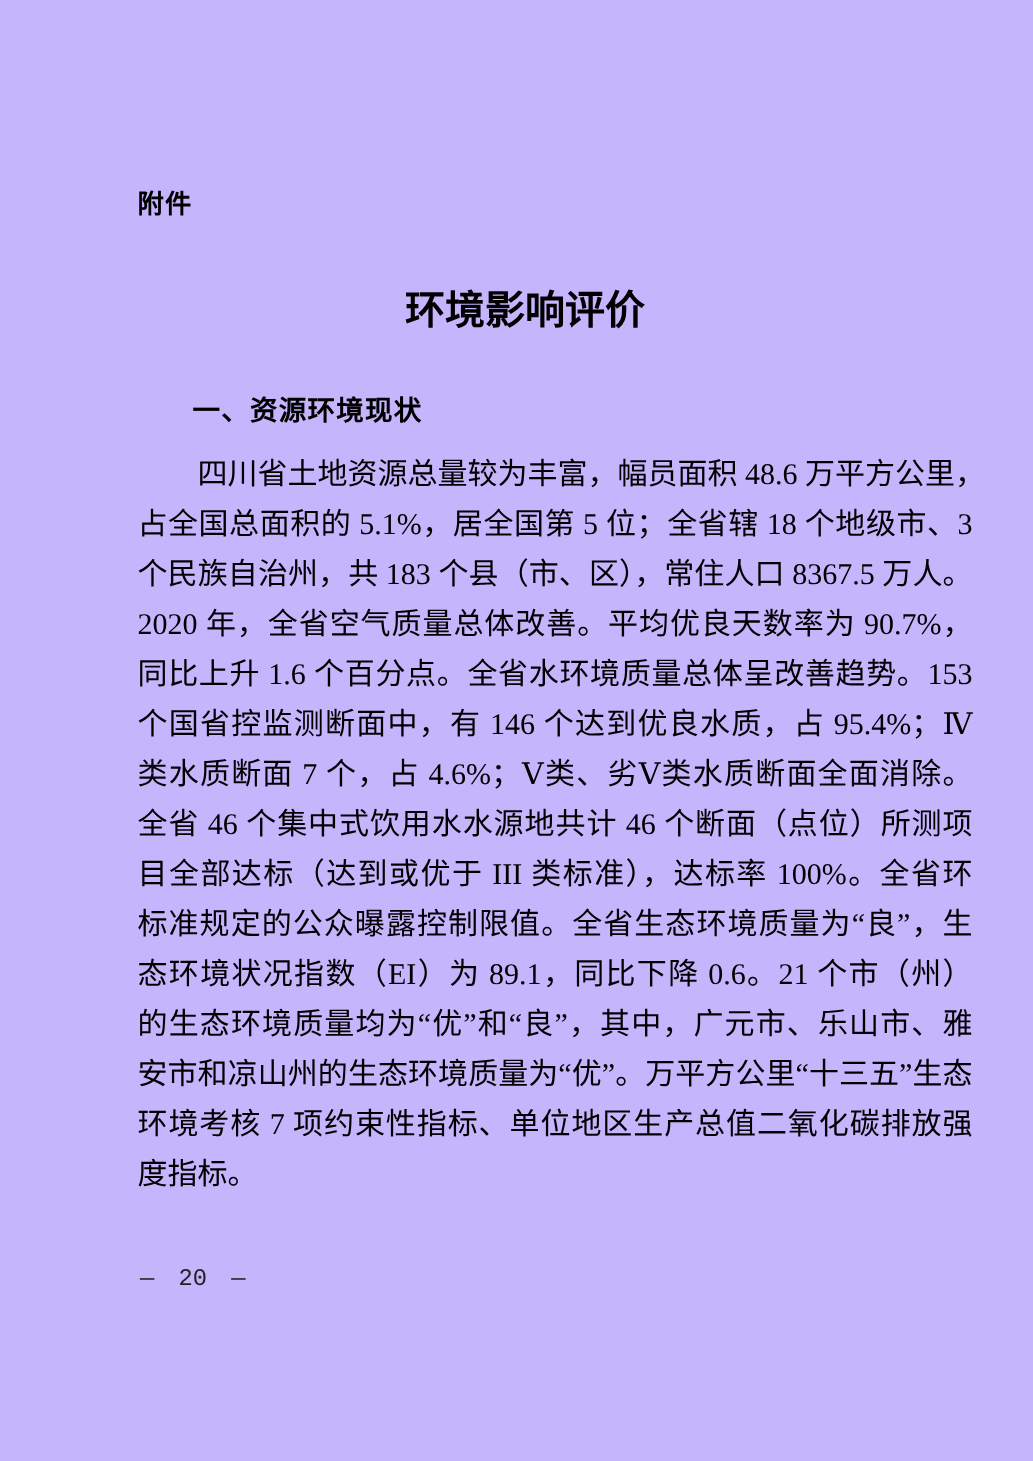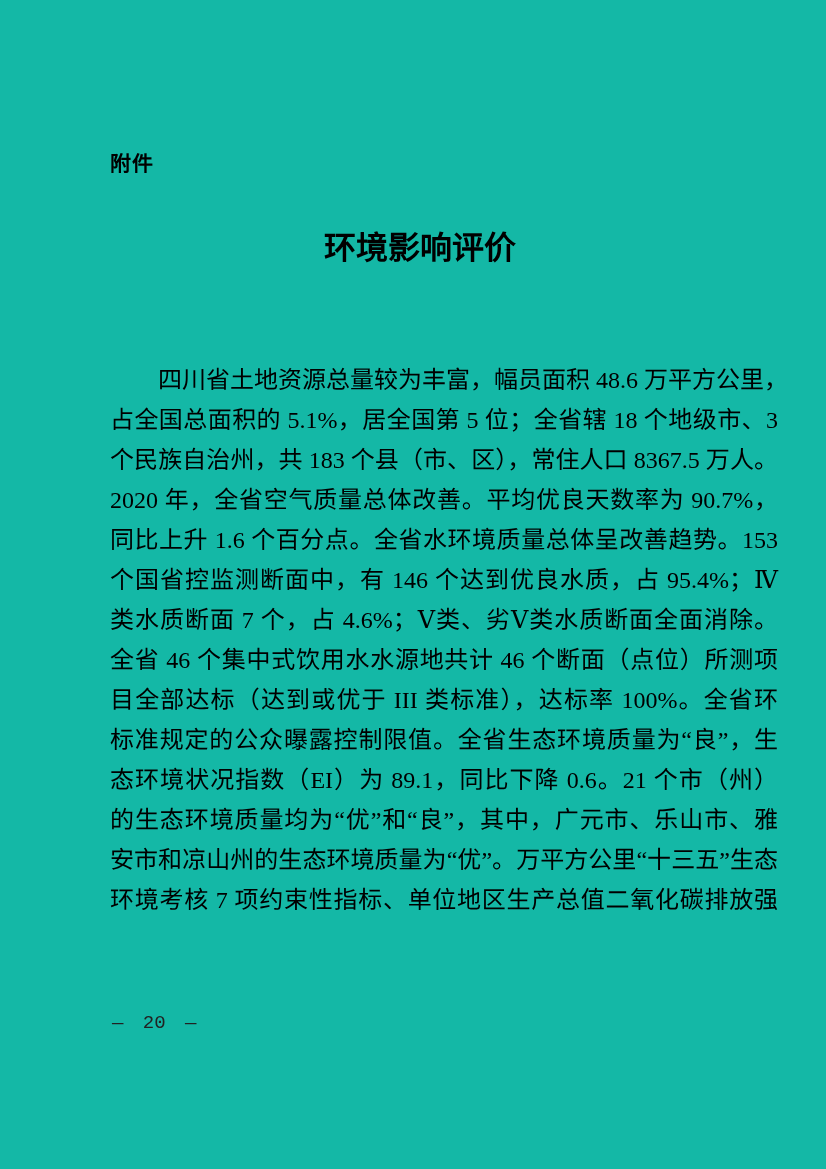--- a/index.html
+++ b/index.html
@@ -8,21 +8,21 @@
     height: 1169px;
     background: #ffffff;
     position: relative;
     overflow: hidden;
     font-family: "Liberation Serif", "DejaVu Serif", serif;
     color: #000000;
   }
   .page {
     position: absolute;
     inset: 0;
-    background: #14b8a6;
+    background: #c4b5fd;
   }
   .attachment-label {
     position: absolute;
     left: 110px;
     top: 150px;
     font-family: "Liberation Sans", "DejaVu Sans", sans-serif;
     font-size: 21px;
     font-weight: 600;
     letter-spacing: 1px;
     line-height: 28px;
@@ -84,33 +84,35 @@
 </style>
 </head>
 <body>
 
 <div class="page">
 
   <div class="attachment-label">附件</div>
 
   <h1 class="doc-title" style="margin:0; font-weight:700;padding-left:14px;">环境影响评价</h1>
 
+  <h2 class="section-heading" style="margin:0;">一、资源环境现状</h2>
 
   <div class="body-paragraph">
     <div class="body-line first">四川省土地资源总量较为丰富，幅员面积 48.6 万平方公里，</div>
     <div class="body-line">占全国总面积的 5.1%，居全国第 5 位；全省辖 18 个地级市、3</div>
     <div class="body-line">个民族自治州，共 183 个县（市、区），常住人口 8367.5 万人。</div>
     <div class="body-line">2020 年，全省空气质量总体改善。平均优良天数率为 90.7%，</div>
     <div class="body-line">同比上升 1.6 个百分点。全省水环境质量总体呈改善趋势。153</div>
     <div class="body-line">个国省控监测断面中，有 146 个达到优良水质，占 95.4%；Ⅳ</div>
     <div class="body-line">类水质断面 7 个，占 4.6%；Ⅴ类、劣Ⅴ类水质断面全面消除。</div>
     <div class="body-line">全省 46 个集中式饮用水水源地共计 46 个断面（点位）所测项</div>
     <div class="body-line">目全部达标（达到或优于 III 类标准），达标率 100%。全省环</div>
     <div class="body-line">标准规定的公众曝露控制限值。全省生态环境质量为“良”，生</div>
     <div class="body-line">态环境状况指数（EI）为 89.1，同比下降 0.6。21 个市（州）</div>
     <div class="body-line">的生态环境质量均为“优”和“良”，其中，广元市、乐山市、雅</div>
     <div class="body-line">安市和凉山州的生态环境质量为“优”。万平方公里“十三五”生态</div>
     <div class="body-line">环境考核 7 项约束性指标、单位地区生产总值二氧化碳排放强</div>
+    <div class="body-line last">度指标。</div>
   </div>
 
   <div class="page-number">— 20 —</div>
 
 </div>
 
 </body></html>

